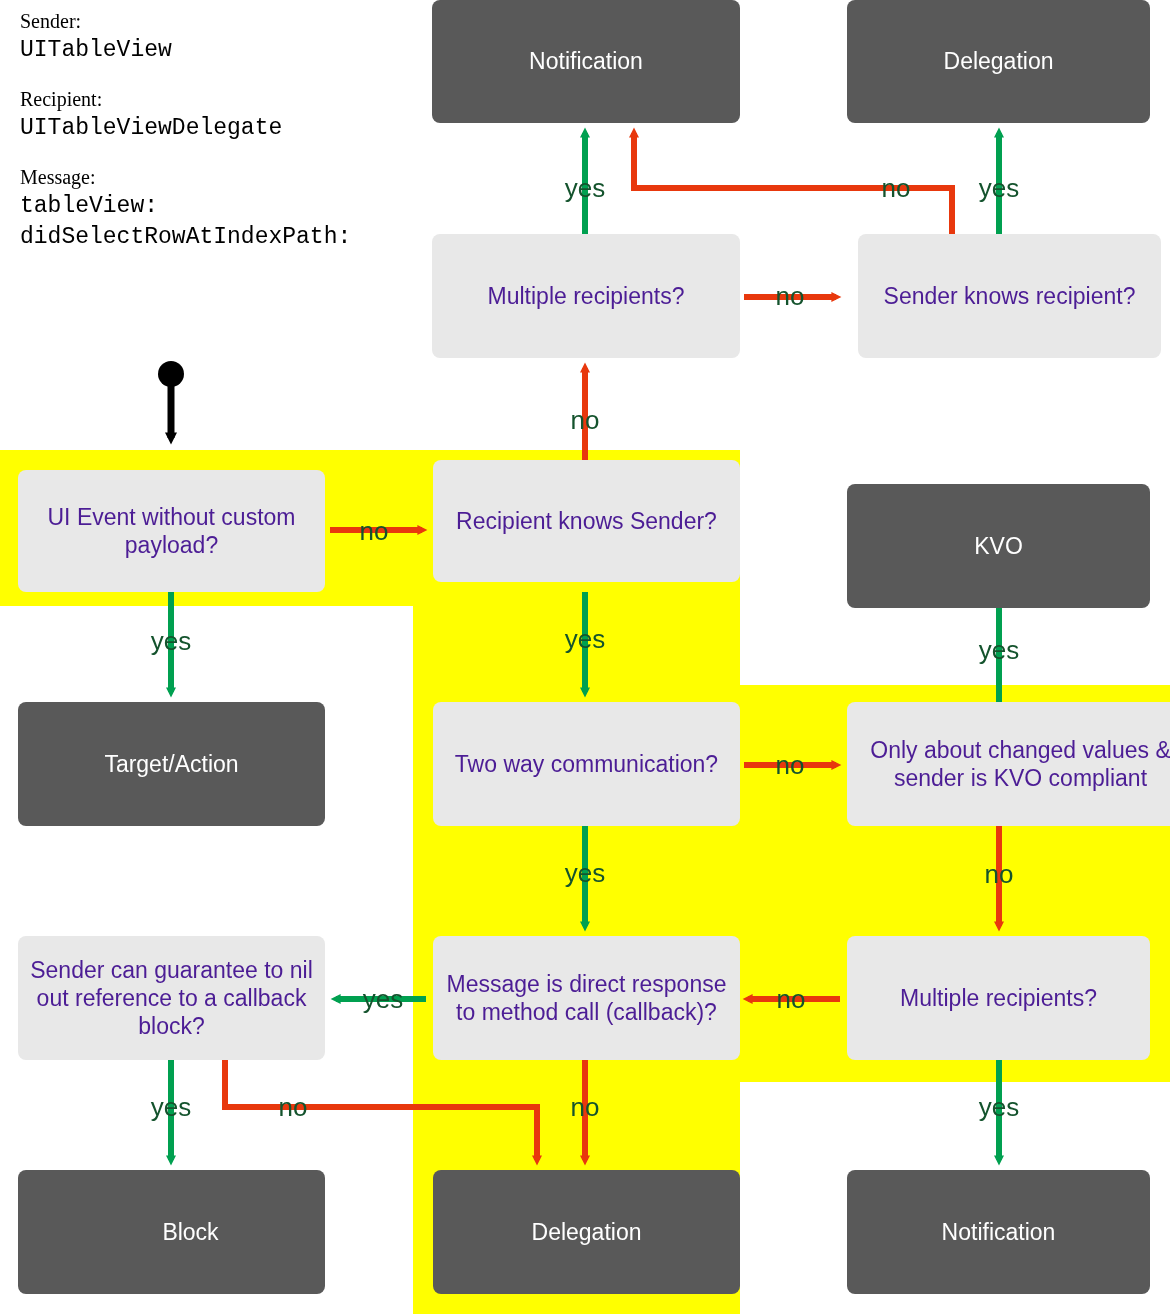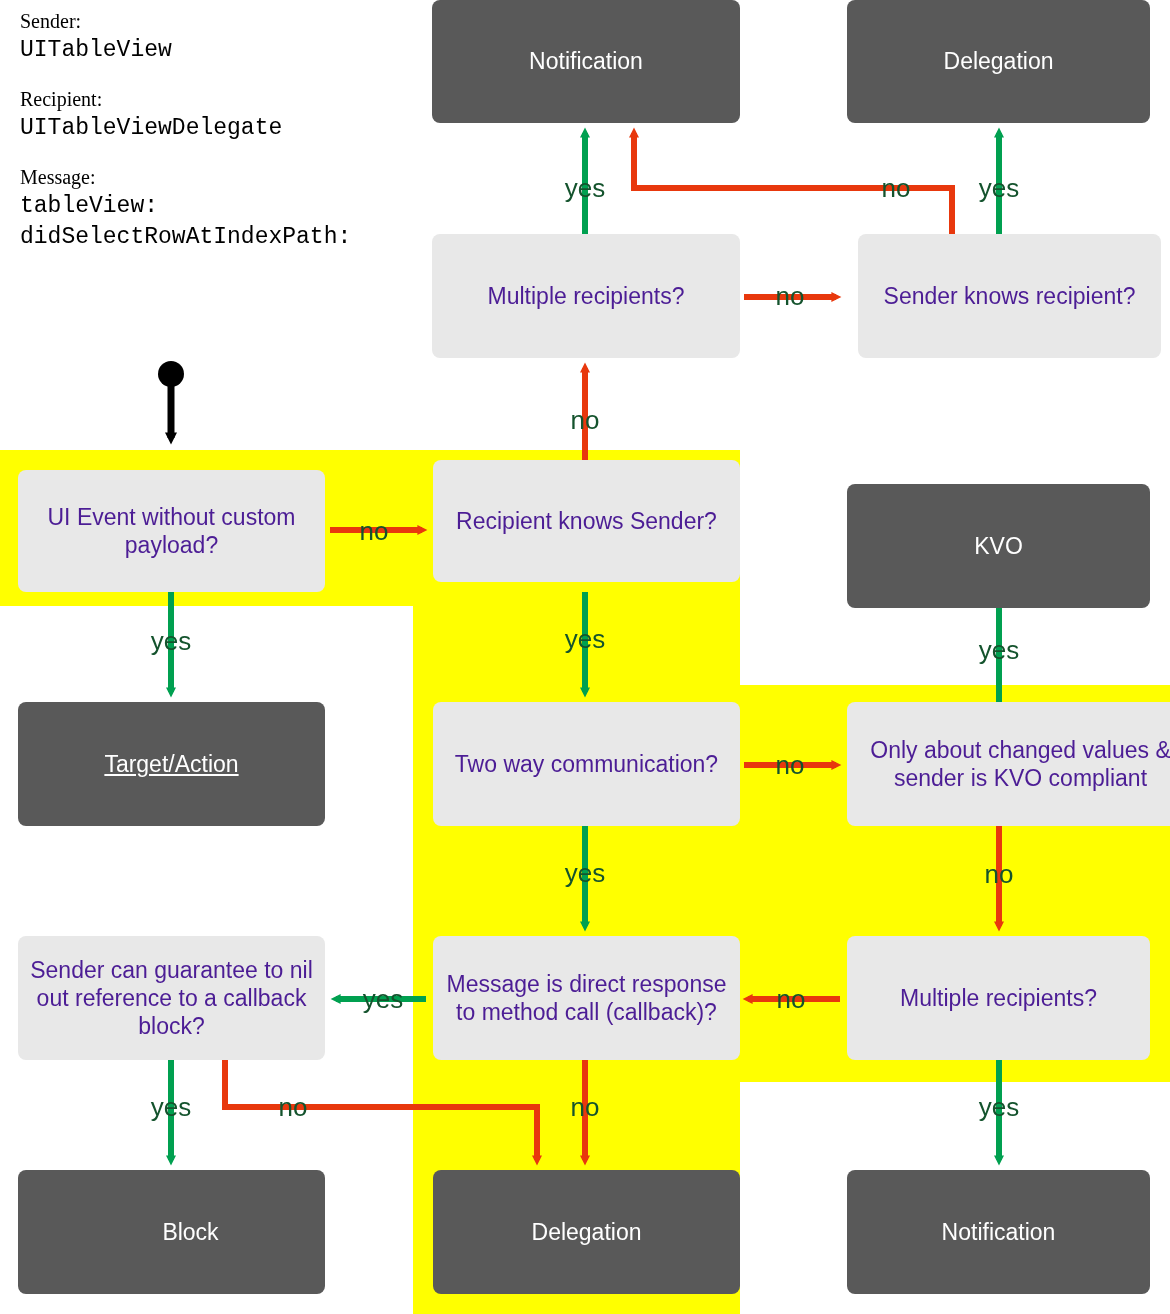--- a/index.html
+++ b/index.html
@@ -125,21 +125,21 @@
   <div class="node decision" style="left:432px; top:234px; width:308px; height:124px;">Multiple recipients?</div>
 
   <div class="node decision" style="left:847px; top:234px; width:303px; height:124px;margin-left:11px;">Sender knows recipient?</div>
 
   <div class="node decision" style="left:18px; top:470px; width:307px; height:122px;">UI Event without custom payload?</div>
 
   <div class="node decision" style="left:433px; top:460px; width:307px; height:122px;">Recipient knows Sender?</div>
 
   <div class="node terminal" style="left:847px; top:468px; width:303px; height:124px;margin-top:16px;">KVO</div>
 
-  <div class="node terminal" style="left:18px; top:702px; width:307px; height:124px;text-decoration:underline;">Target/Action</div>
+  <div class="node terminal" style="left:18px; top:702px; width:307px; height:124px;">Target/Action</div>
 
   <div class="node decision" style="left:433px; top:702px; width:307px; height:124px;">Two way communication?</div>
 
   <div class="node decision" style="left:847px; top:702px; width:347px; height:124px;">Only about changed values &amp; sender is KVO compliant</div>
 
   <div class="node decision" style="left:18px; top:936px; width:307px; height:124px;">Sender can guarantee to nil out reference to a callback block?</div>
 
   <div class="node decision" style="left:433px; top:936px; width:307px; height:124px;">Message is direct response to method call (callback)?</div>
 
   <div class="node decision" style="left:847px; top:936px; width:303px; height:124px;">Multiple recipients?</div>

